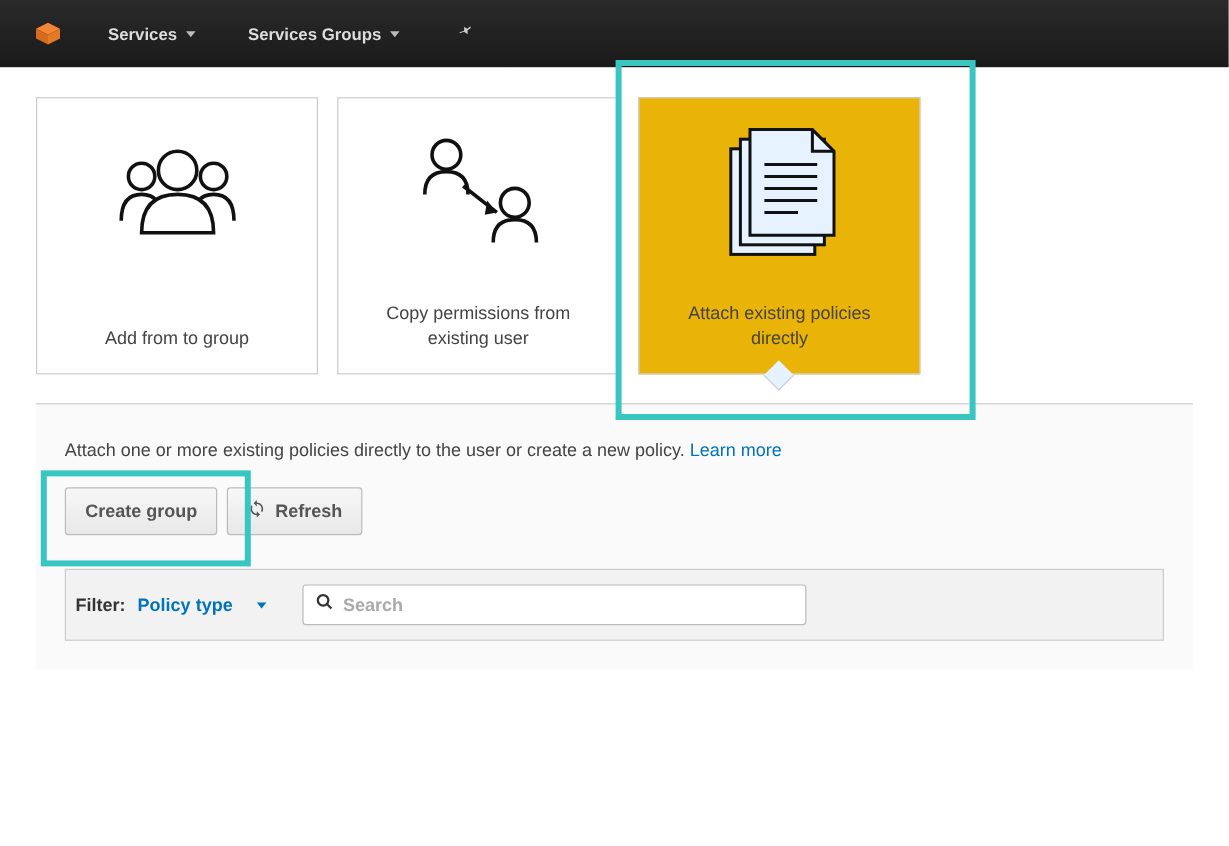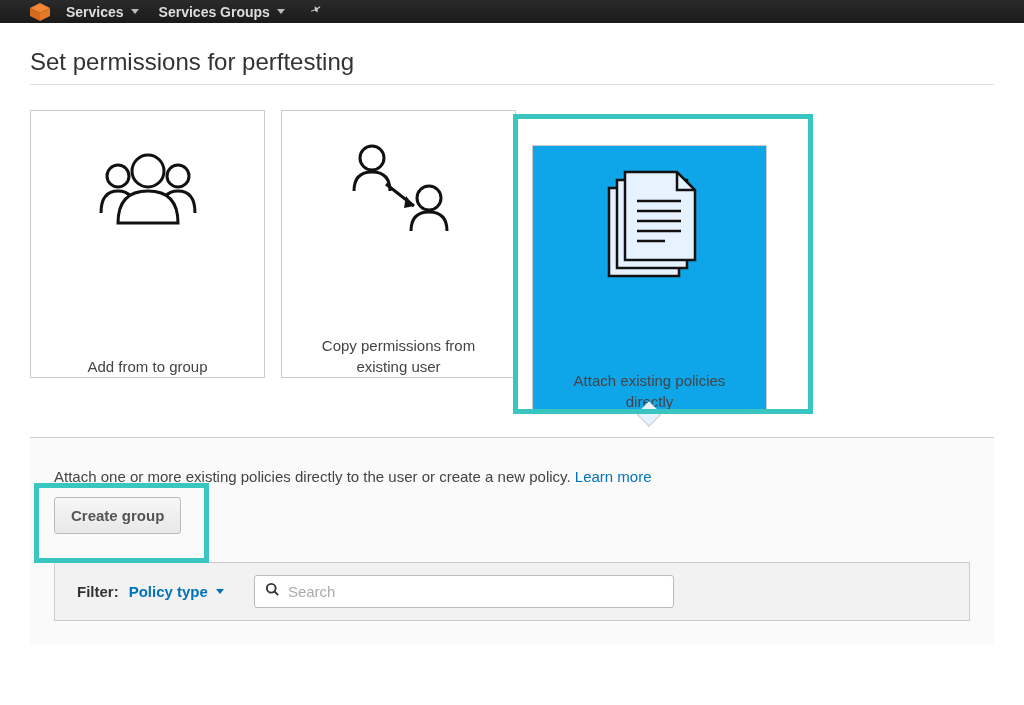--- a/index.html
+++ b/index.html
@@ -1,25 +1,25 @@
 <!DOCTYPE html>
 <html><head>
   <meta charset="utf-8">
   <style>
     * { box-sizing: border-box; margin: 0; padding: 0; }
     body { font-family: "Helvetica Neue", Arial, sans-serif; color: #333; background: #fff; width: 1024px; }
     
     .topnav {
       background: #232f3e;
       background: linear-gradient(#2a2a2a, #1a1a1a);
-      height: 23px;
+      height: 56px;
       display: flex;
       align-items: center;
       padding: 0 10px;
-      gap: 8px;
+      gap: 32px;
     }
     .topnav .logo {
       width: 24px; height: 24px;
       display: flex; align-items: center; justify-content: center;
       margin-left: 18px;
     }
     .topnav .nav-item {
       color: #ddd;
       font-size: 14px;
       font-weight: bold;
@@ -55,33 +55,33 @@
       margin-bottom: 25px;
     }
     
     .cards-row {
       display: flex;
       gap: 16px;
       margin-bottom: 24px;
     }
     .card {
       width: 235px;
-      height: 268px;
+      height: 231px;
       border: 1px solid #ccc;
       display: flex;
       flex-direction: column;
       align-items: center;
       justify-content: flex-end;
+      padding-bottom: 18px;
       position: relative;
       cursor: pointer;
       background: #fff;
     }
     .card.selected {
-      background: #0ea5e9;
-      margin-top: 35px;
+      background: #eab308;
     }
     .card .icon-area {
       position: absolute;
       top: 0; left:0; right:0; height: 160px;
       display:flex; align-items:center; justify-content:center;
     }
     .card .label {
       font-size: 15px;
       color: #444;
       text-align: center;
@@ -115,21 +115,21 @@
     }
     
     .panel {
       border-top: 1px solid #ccc;
       padding: 30px 24px 24px 24px;
       background: #fafafa;
     }
     .panel-desc {
       font-size: 15px;
       color: #444;
-      margin-bottom: 12px;
+      margin-bottom: 22px;
     }
     .panel-desc a { color: #0073bb; text-decoration: none; cursor:pointer;}
     
     .btn-row { display: flex; gap: 8px; position: relative; }
     .btn {
       background: linear-gradient(#f7f7f7, #e8e8e8);
       border: 1px solid #bbb;
       border-radius: 3px;
       padding: 9px 16px;
       font-size: 15px;
@@ -138,27 +138,27 @@
       cursor: pointer;
       display: flex;
       align-items: center;
       gap: 7px;
     }
     
     .filter-bar {
       margin-top: 28px;
       border: 1px solid #ccc;
       background: #f2f2f2;
-      padding: 12px 22px;
+      padding: 12px 8px;
       display: flex;
       align-items: center;
       gap: 10px;
     }
     .filter-label { font-size: 15px; font-weight: bold; color: #333; }
-    .filter-link { color: #0073bb; font-size: 15px; display:flex; align-items:center; gap:8px; cursor:pointer; font-weight:bold;}
+    .filter-link { color: #0073bb; font-size: 15px; display:flex; align-items:center; gap:20px; cursor:pointer; font-weight:bold;}
     .filter-caret {
       width: 0; height: 0;
       border-left: 4px solid transparent;
       border-right: 4px solid transparent;
       border-top: 5px solid #0073bb;
     }
     .search-wrap {
       margin-left: 20px;
       background: #fff;
       border: 1px solid #bbb;
@@ -166,20 +166,21 @@
       display: flex;
       align-items: center;
       padding: 6px 10px;
       width: 420px;
     }
     .search-wrap .search-icon { color: #555; margin-right: 8px; }
     .search-wrap input {
       border: none; outline: none;
       font-size: 15px;
       width: 100%;
+      font-weight: bold;
     }
     .search-wrap input::placeholder { color: #aaa; }
   </style>
 </head>
 <body>
 
 <div class="topnav">
   <div class="logo">
     <svg width="24" height="24" viewBox="0 0 24 24">
         <polygon points="12,3 22,8 12,13 2,8" fill="#f58536"></polygon>
@@ -196,21 +197,20 @@
     <span class="caret"></span>
   </div>
   <div class="pin">
     <svg width="14" height="14" viewBox="0 0 24 24" fill="#ccc">
         <path d="M14 4l-1 5 4 4-6 1-3 6-1-1 3-6-4-4 5-1 1-6z" transform="rotate(45 12 12)"></path>
       </svg>
   </div>
 </div>
 
 <div class="page">
-  <h2 class="sub-title">Set permissions for perftesting</h2>
 
   <div class="cards-row">
 
     <div class="card">
       <div class="icon-area">
         <svg width="130" height="100" viewBox="0 0 130 100" stroke="#111" stroke-width="3" fill="none">
           <circle cx="35" cy="35" r="11"></circle>
             <path d="M18 72 Q18 50 35 50 Q52 50 52 72"></path>
           <circle cx="95" cy="35" r="11"></circle>
             <path d="M78 72 Q78 50 95 50 Q112 50 112 72"></path>
@@ -257,20 +257,28 @@
   </div>
 
   <div class="panel">
     <div class="panel-desc">
       <span>Attach one or more existing policies directly to the user or create a new policy. </span><a>Learn more</a>
     </div>
 
     <div class="btn-row">
       <button class="btn">
         <span>Create group</span>
+      </button>
+      <button class="btn">
+        <span>
+          <svg width="16" height="16" viewBox="0 0 24 24" fill="#555">
+              <path d="M12 4V1L8 5l4 4V6c3.3 0 6 2.7 6 6 0 1-.3 2-.7 2.8l1.5 1.5C19.5 15 20 13.6 20 12c0-4.4-3.6-8-8-8zm0 14c-3.3 0-6-2.7-6-6 0-1 .3-2 .7-2.8L5.2 7.7C4.5 9 4 10.4 4 12c0 4.4 3.6 8 8 8v3l4-4-4-4v3z"></path>
+            </svg>
+        </span>
+        <span>Refresh</span>
       </button>
       <div class="highlight-box highlight-btn"></div>
     </div>
 
     <div class="filter-bar">
       <span class="filter-label">Filter:</span>
       <span class="filter-link">
         <span>Policy type</span>
         <span class="filter-caret"></span>
       </span>

